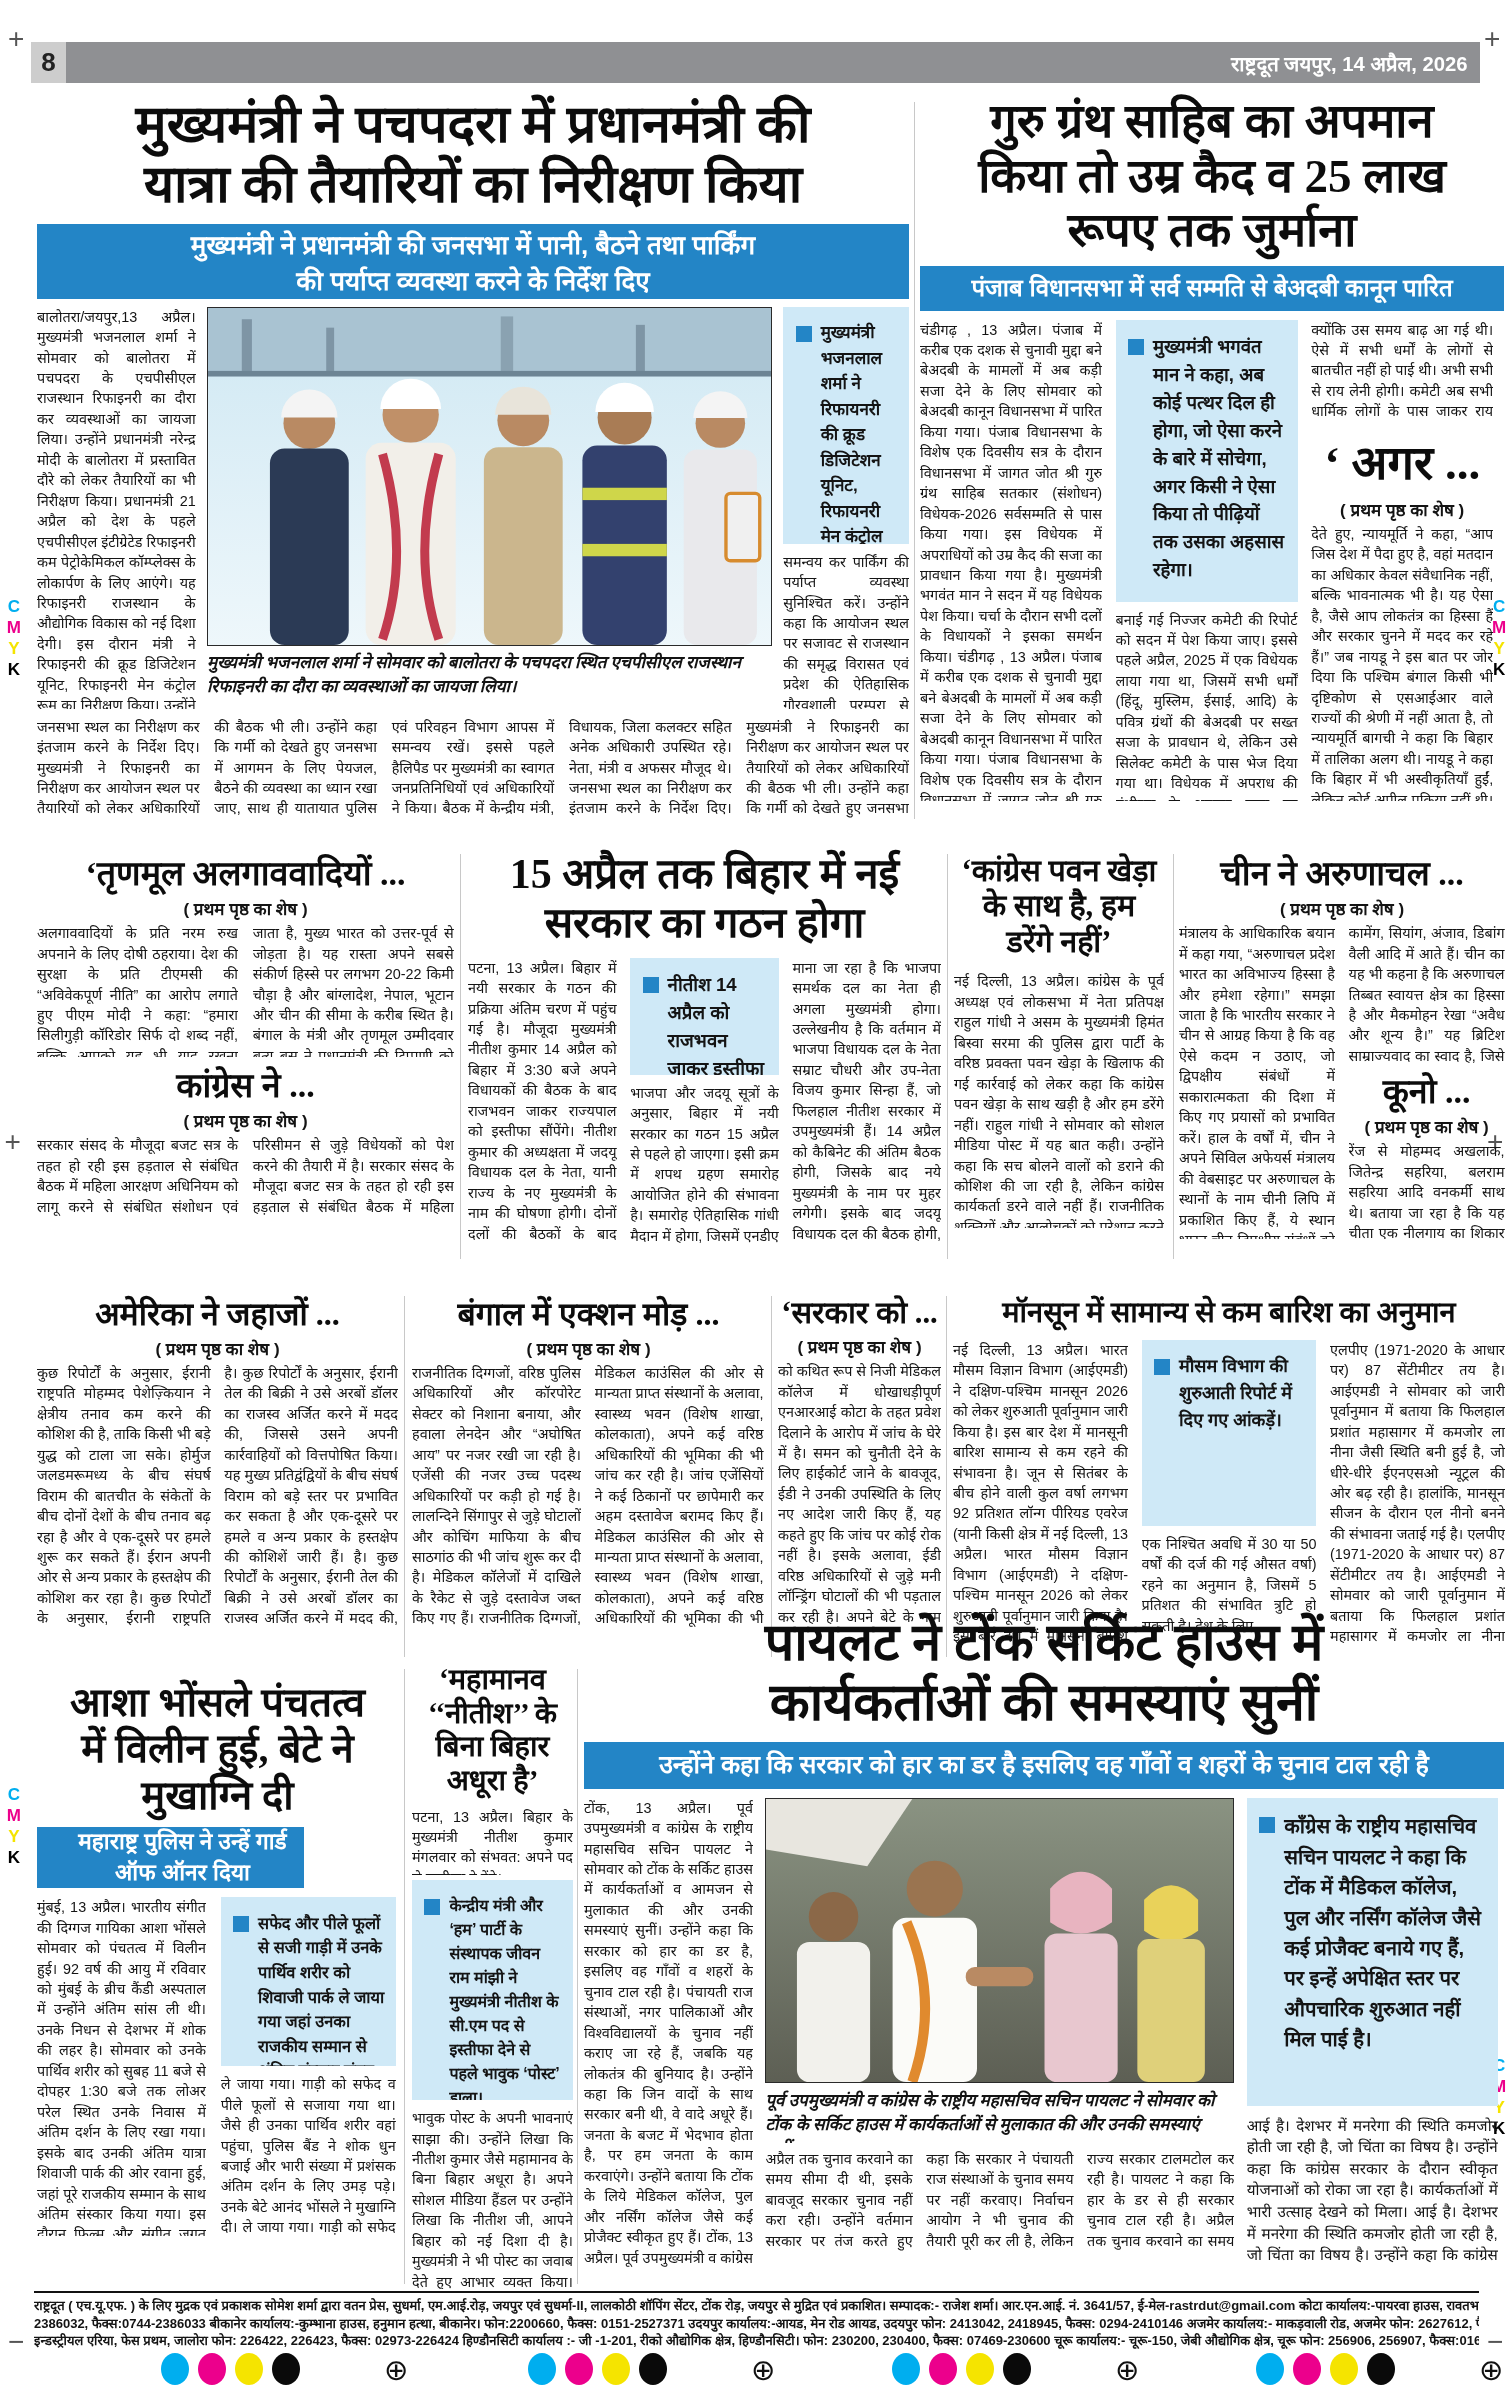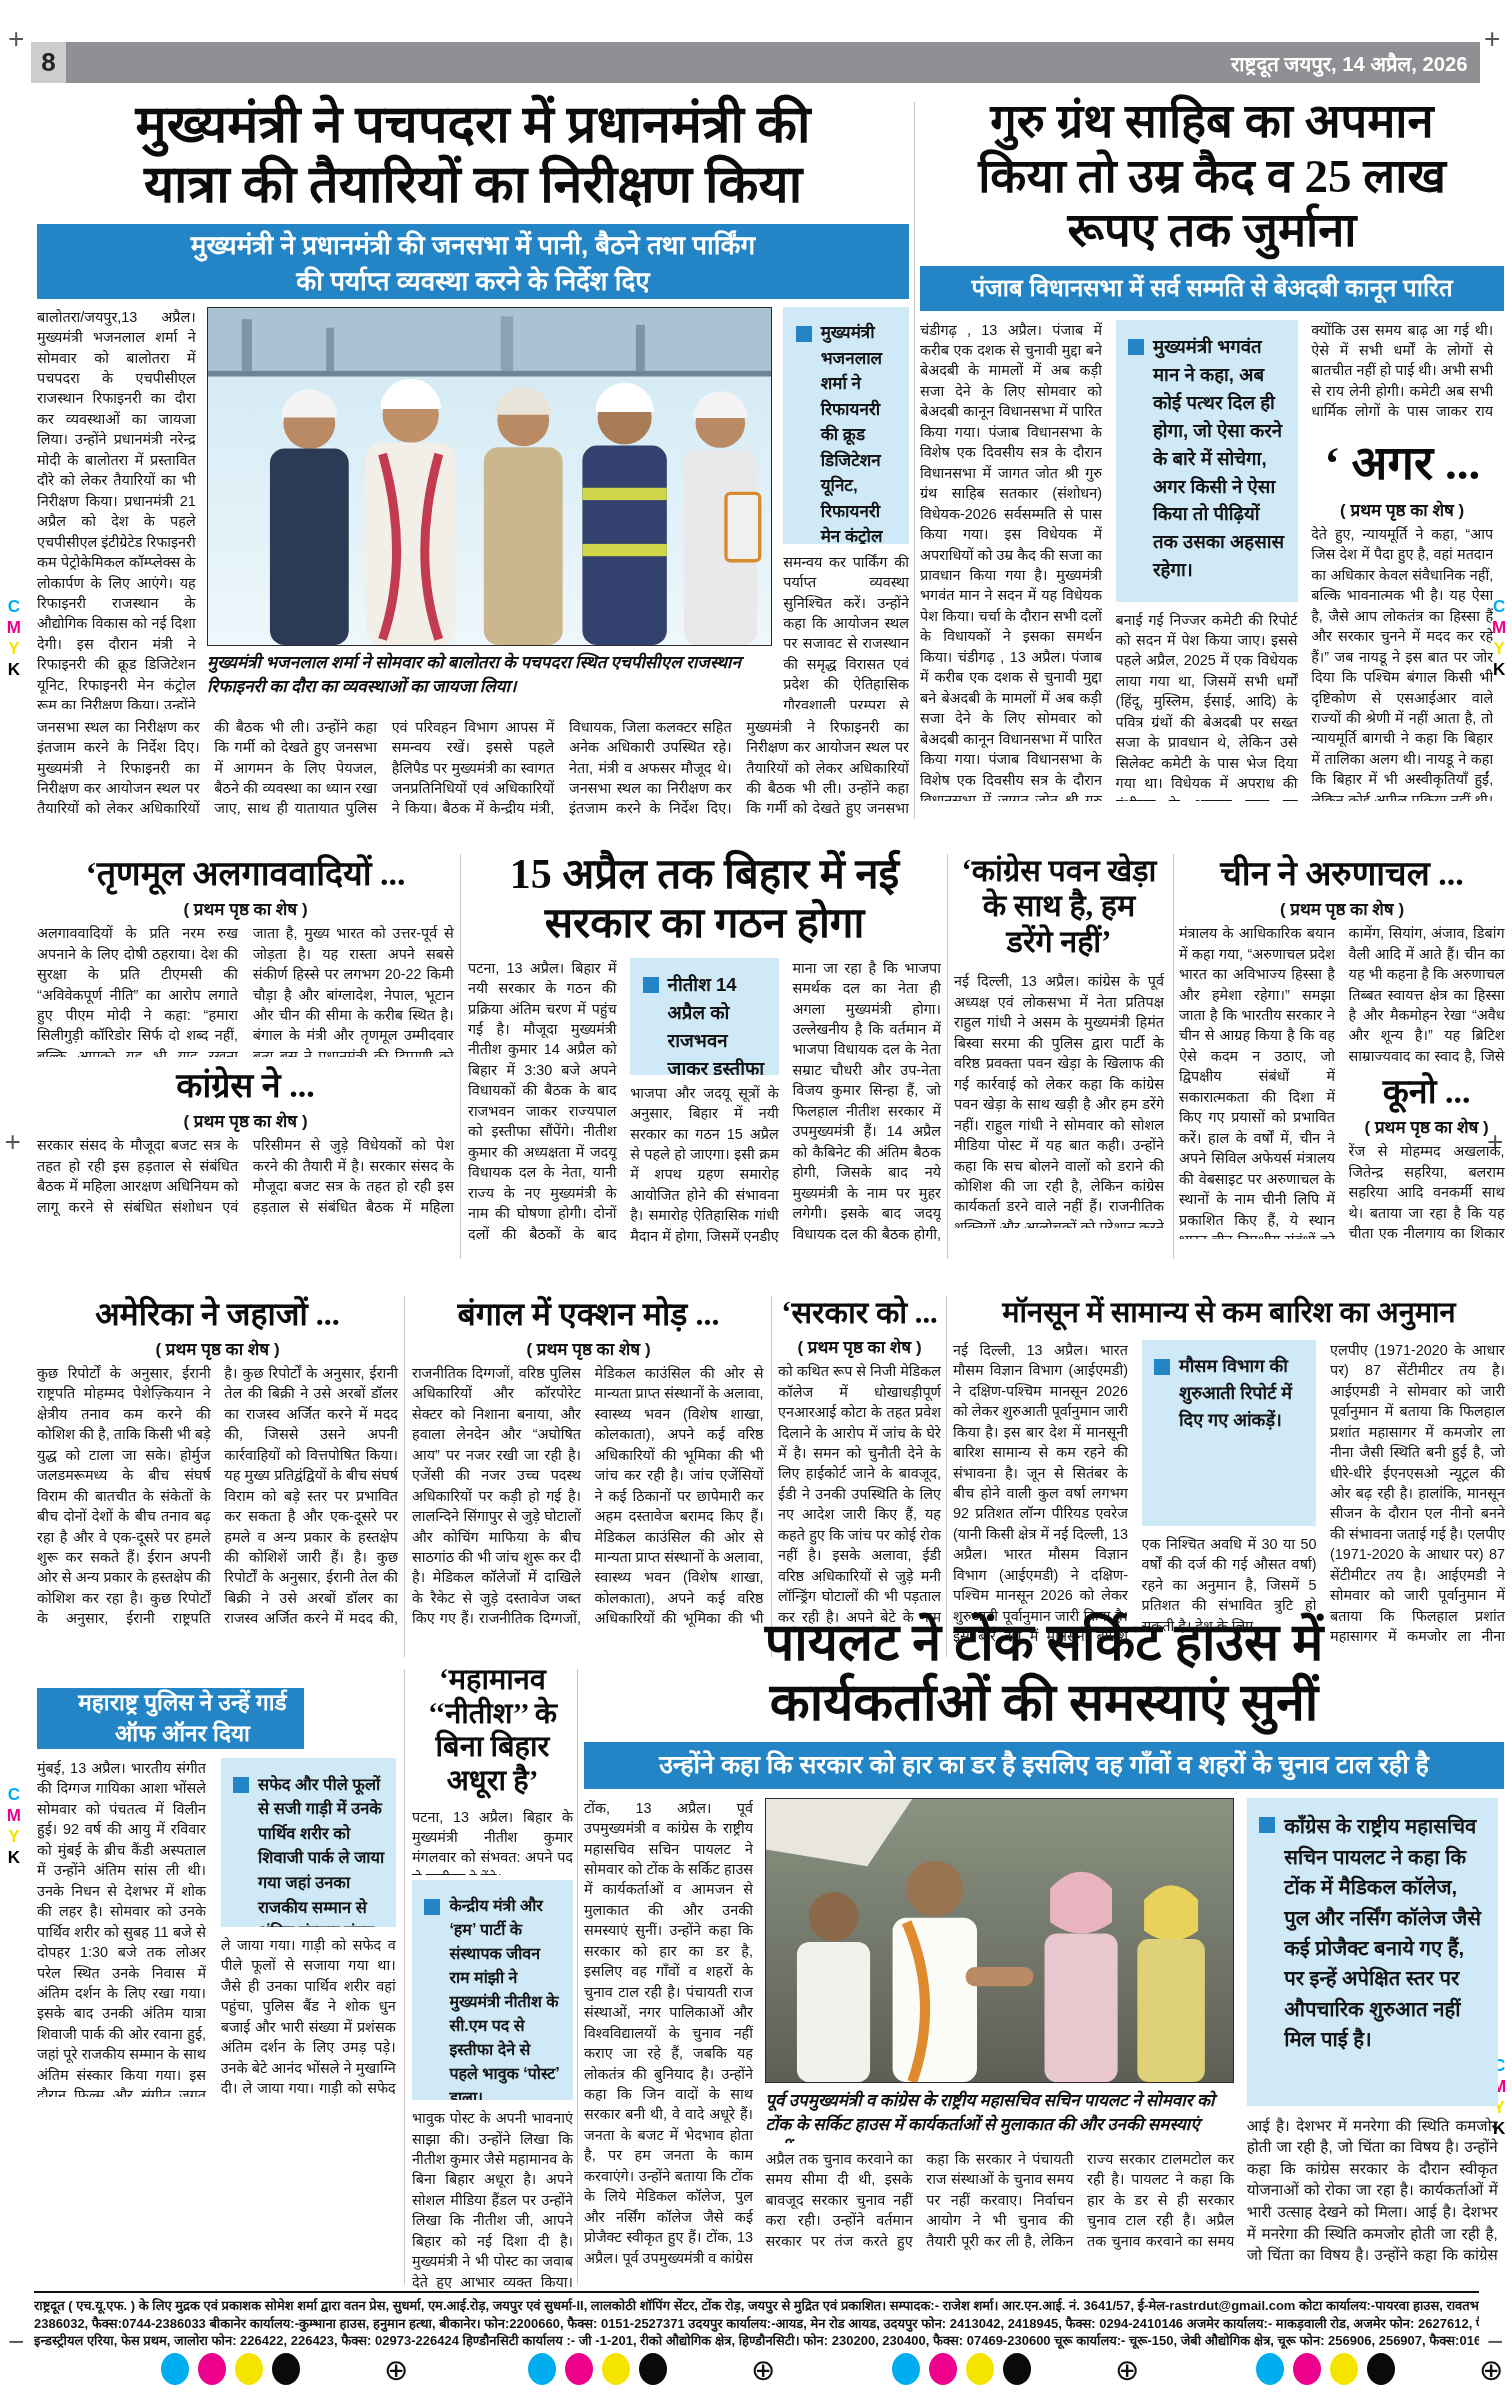--- a/index.html
+++ b/index.html
@@ -261,20 +261,23 @@
           <div class="sq"></div>
           <div class="qt" style="font-size:18px;">मौसम विभाग की शुरुआती रिपोर्ट में दिए गए आंकड़ें।</div>
         </div>
         <div class="body-col" style="flex:1;margin-top:8px;">एक निश्चित अवधि में 30 या 50 वर्षों की दर्ज की गई औसत वर्षा) रहने का अनुमान है, जिसमें 5 प्रतिशत की संभावित त्रुटि हो सकती है। देश के लिए</div>
       </div>
       <div class="body-col" style="width:175px;">एलपीए (1971-2020 के आधार पर) 87 सेंटीमीटर तय है। आईएमडी ने सोमवार को जारी पूर्वानुमान में बताया कि फिलहाल प्रशांत महासागर में कमजोर ला नीना जैसी स्थिति बनी हुई है, जो धीरे-धीरे ईएनएसओ न्यूट्रल की ओर बढ़ रही है। हालांकि, मानसून सीजन के दौरान एल नीनो बनने की संभावना जताई गई है। एलपीए (1971-2020 के आधार पर) 87 सेंटीमीटर तय है। आईएमडी ने सोमवार को जारी पूर्वानुमान में बताया कि फिलहाल प्रशांत महासागर में कमजोर ला नीना जैसी स्थिति बनी हुई है, जो धीरे-धीरे ईएनएसओ न्यूट्रल की ओर बढ़ रही है। हालांकि, मानसून सीजन के दौरान एल नीनो बनने की संभावना जताई गई है।</div>
     </div>
   </section>
 
   <section class="abs" style="left:37px;top:1680px;width:361px;height:607px;">
+    <h1 class="hl" style="font-size:40px;">आशा भोंसले पंचतत्व
+में विलीन हुई, बेटे ने
+मुखाग्नि दी</h1>
     <div class="banner" style="width:243px;height:61px;font-size:22.6px;margin-top:8px;padding-left:24px;">
       <span>महाराष्ट्र पुलिस ने उन्हें गार्ड
 ऑफ ऑनर दिया</span>
     </div>
     <div class="row" style="margin-top:9px;gap:14.7px;height:339px;">
       <div class="body-col" style="width:169px;">मुंबई, 13 अप्रैल। भारतीय संगीत की दिग्गज गायिका आशा भोंसले सोमवार को पंचतत्व में विलीन हुई। 92 वर्ष की आयु में रविवार को मुंबई के ब्रीच कैंडी अस्पताल में उन्होंने अंतिम सांस ली थी। उनके निधन से देशभर में शोक की लहर है। सोमवार को उनके पार्थिव शरीर को सुबह 11 बजे से दोपहर 1:30 बजे तक लोअर परेल स्थित उनके निवास में अंतिम दर्शन के लिए रखा गया। इसके बाद उनकी अंतिम यात्रा शिवाजी पार्क की ओर रवाना हुई, जहां पूरे राजकीय सम्मान के साथ अंतिम संस्कार किया गया। इस दौरान फिल्म और संगीत जगत की हस्तियां मौजूद रहीं। मुंबई, 13 अप्रैल। भारतीय संगीत की दिग्गज गायिका आशा भोंसले सोमवार को पंचतत्व में विलीन हुई। 92 वर्ष की आयु में रविवार को मुंबई के ब्रीच कैंडी अस्पताल में उन्होंने अंतिम सांस ली थी। उनके निधन से देशभर में शोक की लहर है। सोमवार को उनके पार्थिव शरीर को सुबह 11 बजे से दोपहर 1:30 बजे तक लोअर परेल स्थित उनके निवास में अंतिम दर्शन के लिए रखा गया। इसके बाद उनकी अंतिम यात्रा शिवाजी पार्क की ओर रवाना हुई, जहां पूरे राजकीय सम्मान के साथ अंतिम संस्कार किया गया। इस दौरान फिल्म और संगीत जगत की हस्तियां मौजूद रहीं।</div>
       <div style="width:175px;display:flex;flex-direction:column;">
         <div class="qbox" style="height:169px;">
           <div class="sq"></div>
           <div class="qt" style="font-size:16.4px;">सफेद और पीले फूलों से सजी गाड़ी में उनके पार्थिव शरीर को शिवाजी पार्क ले जाया गया जहां उनका राजकीय सम्मान से अंतिम संस्कार संपन्न हुआ।</div>

